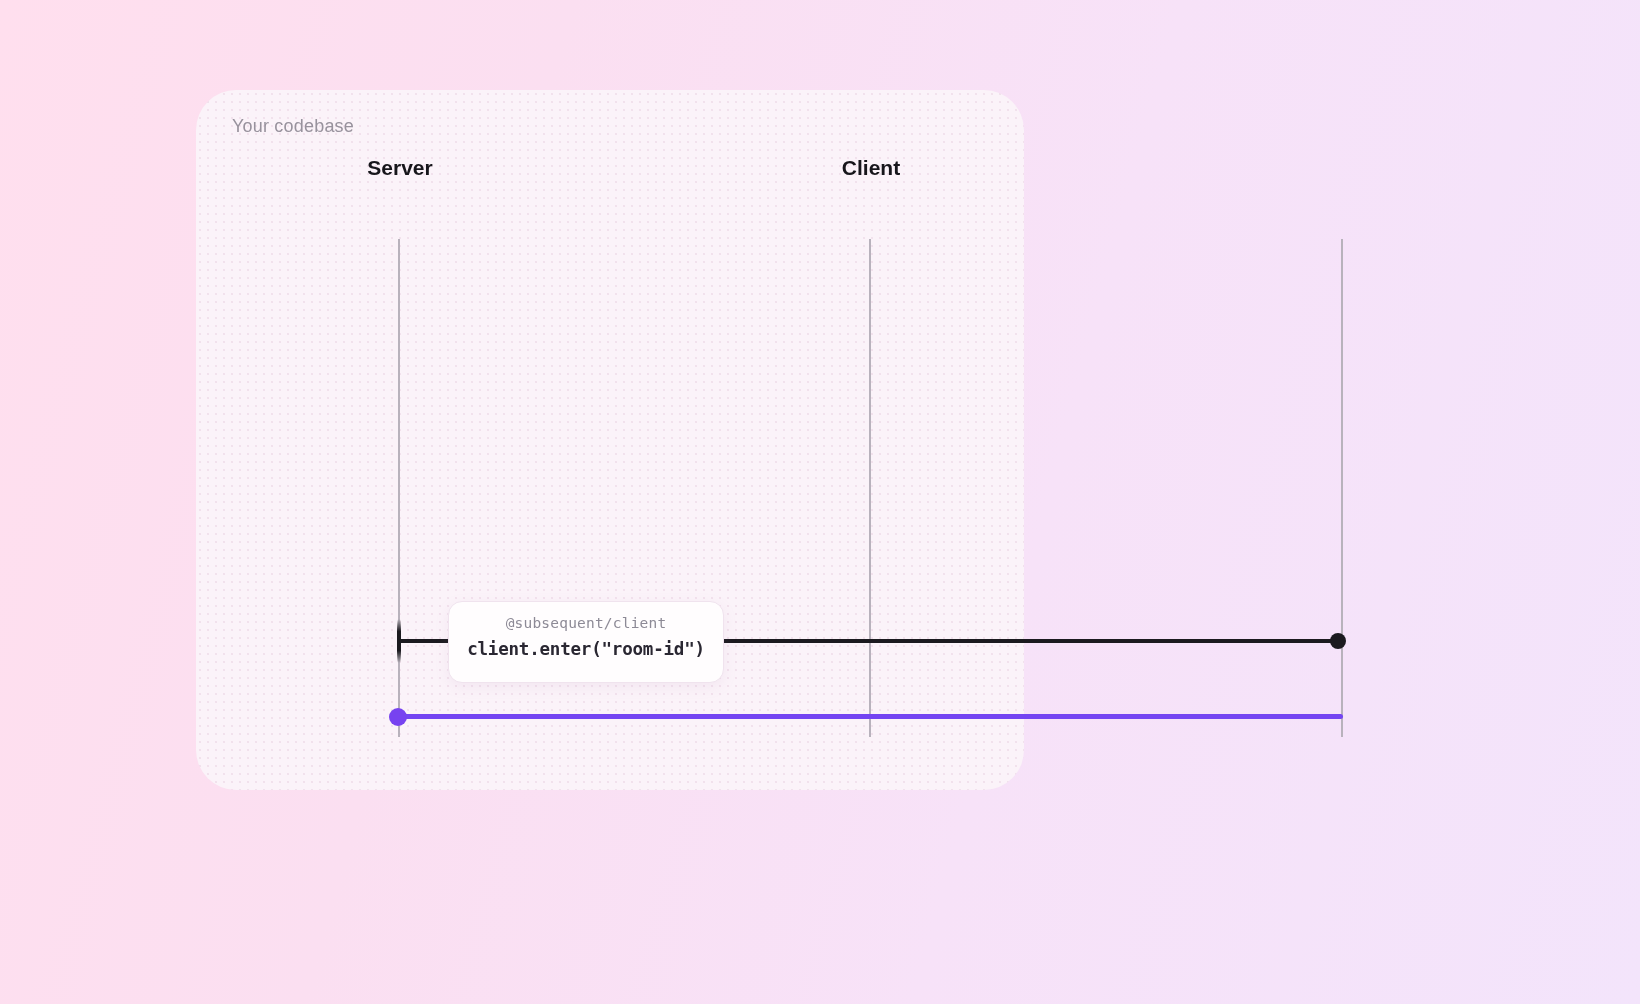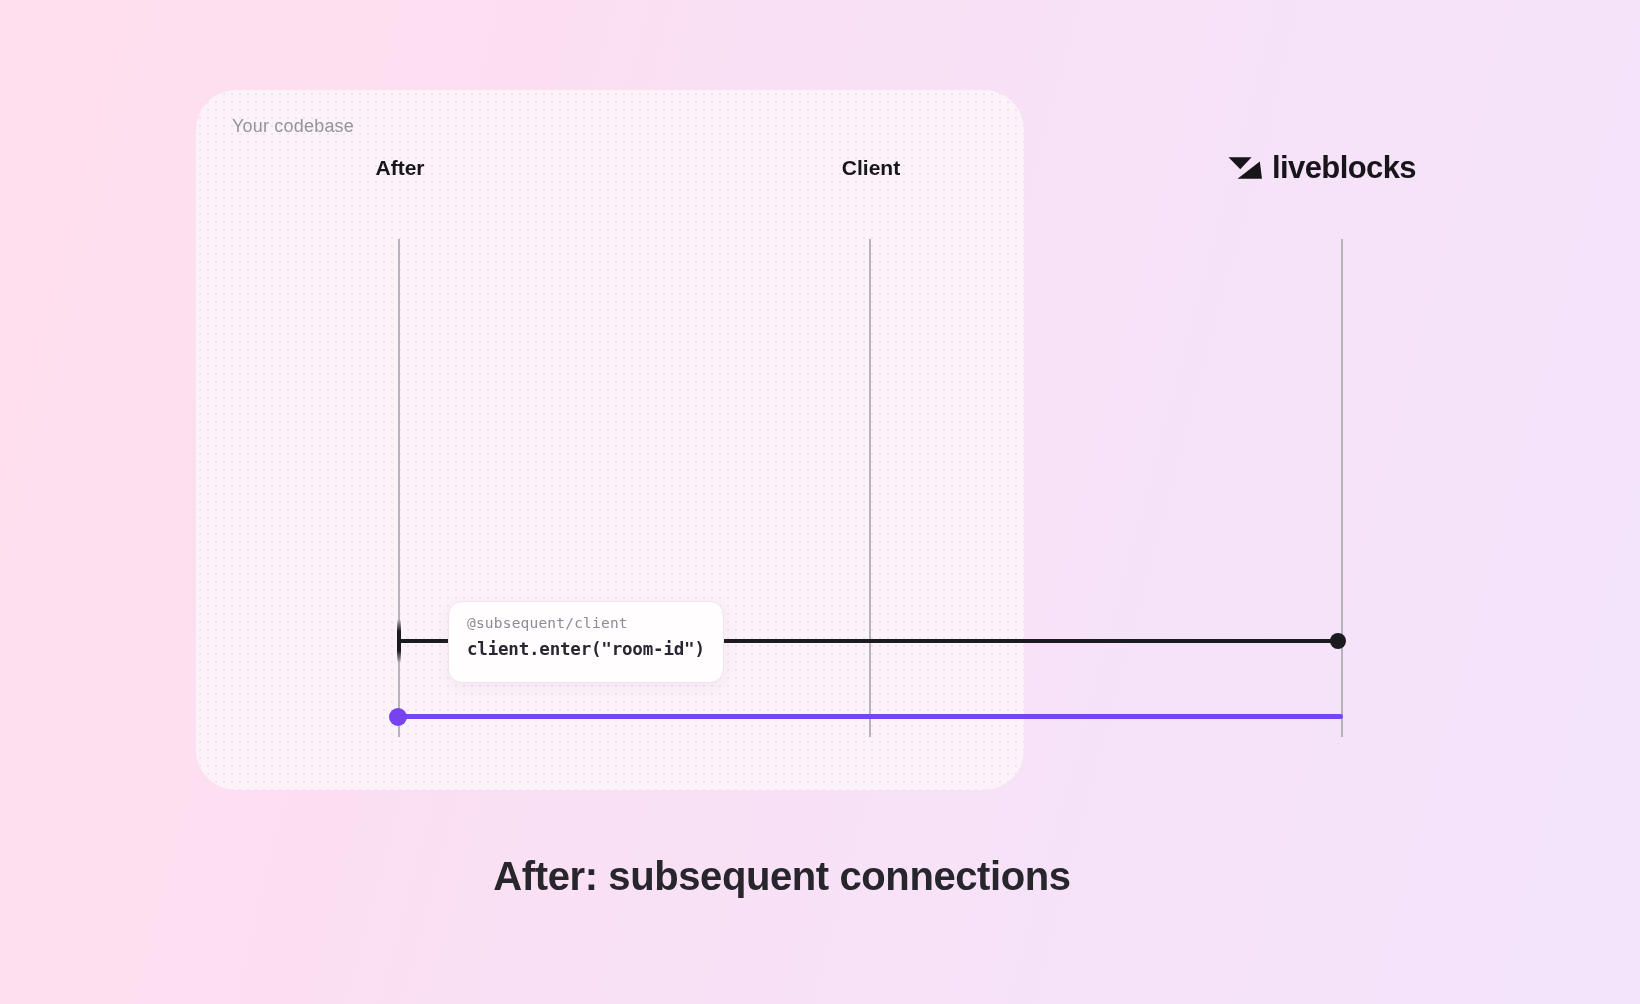--- a/index.html
+++ b/index.html
@@ -2,21 +2,21 @@
 <html><head>
 <meta charset="utf-8">
 <style>
   * { margin: 0; padding: 0; box-sizing: border-box; }
   html, body { width: 1640px; height: 1004px; overflow: hidden; }
   body {
     font-family: "Liberation Sans", sans-serif;
     background: linear-gradient(105deg, #ffdfee 0%, #fbdff1 30%, #f7e2f8 62%, #f3e4fb 100%);
     position: relative;
   }
-  .stage { position: absolute; inset: 0; }
+  .stage { position: absolute; inset: 0; text-align: center; }
 
   
   .panel {
     position: absolute;
     left: 196px; top: 90px;
     width: 828px; height: 700px;
     background-color: #fbf3f9;
     background-image: radial-gradient(rgba(208,162,193,0.22) 1.2px, transparent 1.2px);
     background-size: 8px 8px;
     border-radius: 40px;
@@ -111,45 +111,35 @@
     letter-spacing: -0.4px; white-space: nowrap;
   }
 </style>
 </head>
 <body>
 
 <div class="stage">
 
   <div class="panel">
     <div class="panel-label">Your codebase</div>
-    <div class="col-title client">After</div>
+    <div class="col-title client">Server</div>
     <div class="col-title server">Client</div>
   </div>
 
-  <div class="logo">
-    <span>
-      <svg width="35" height="24" viewBox="0 0 35 24" fill="none" xmlns="http://www.w3.org/2000/svg">
-        <path d="M0.5 1.2 H23.5 L12.3 13.2 Z" fill="#17141a"></path>
-        <path d="M9.5 22.8 H34 L31.8 5.5 Z" fill="#17141a"></path>
-      </svg>
-    </span>
-    <span class="logo-word">liveblocks</span>
-  </div>
 
   <div class="lifeline client"></div>
   <div class="lifeline server"></div>
   <div class="lifeline liveblocks"></div>
 
   <div class="msg-black-tick"></div>
   <div class="msg-black"></div>
   <div class="msg-black-dot"></div>
 
   <div class="tooltip">
     <div class="pkg">@subsequent/client</div>
     <div class="code">client.enter("room-id")</div>
   </div>
 
   <div class="msg-purple"></div>
   <div class="msg-purple-dot"></div>
 
-  <div class="caption">After: subsequent connections</div>
 
 </div>
 
 </body></html>

